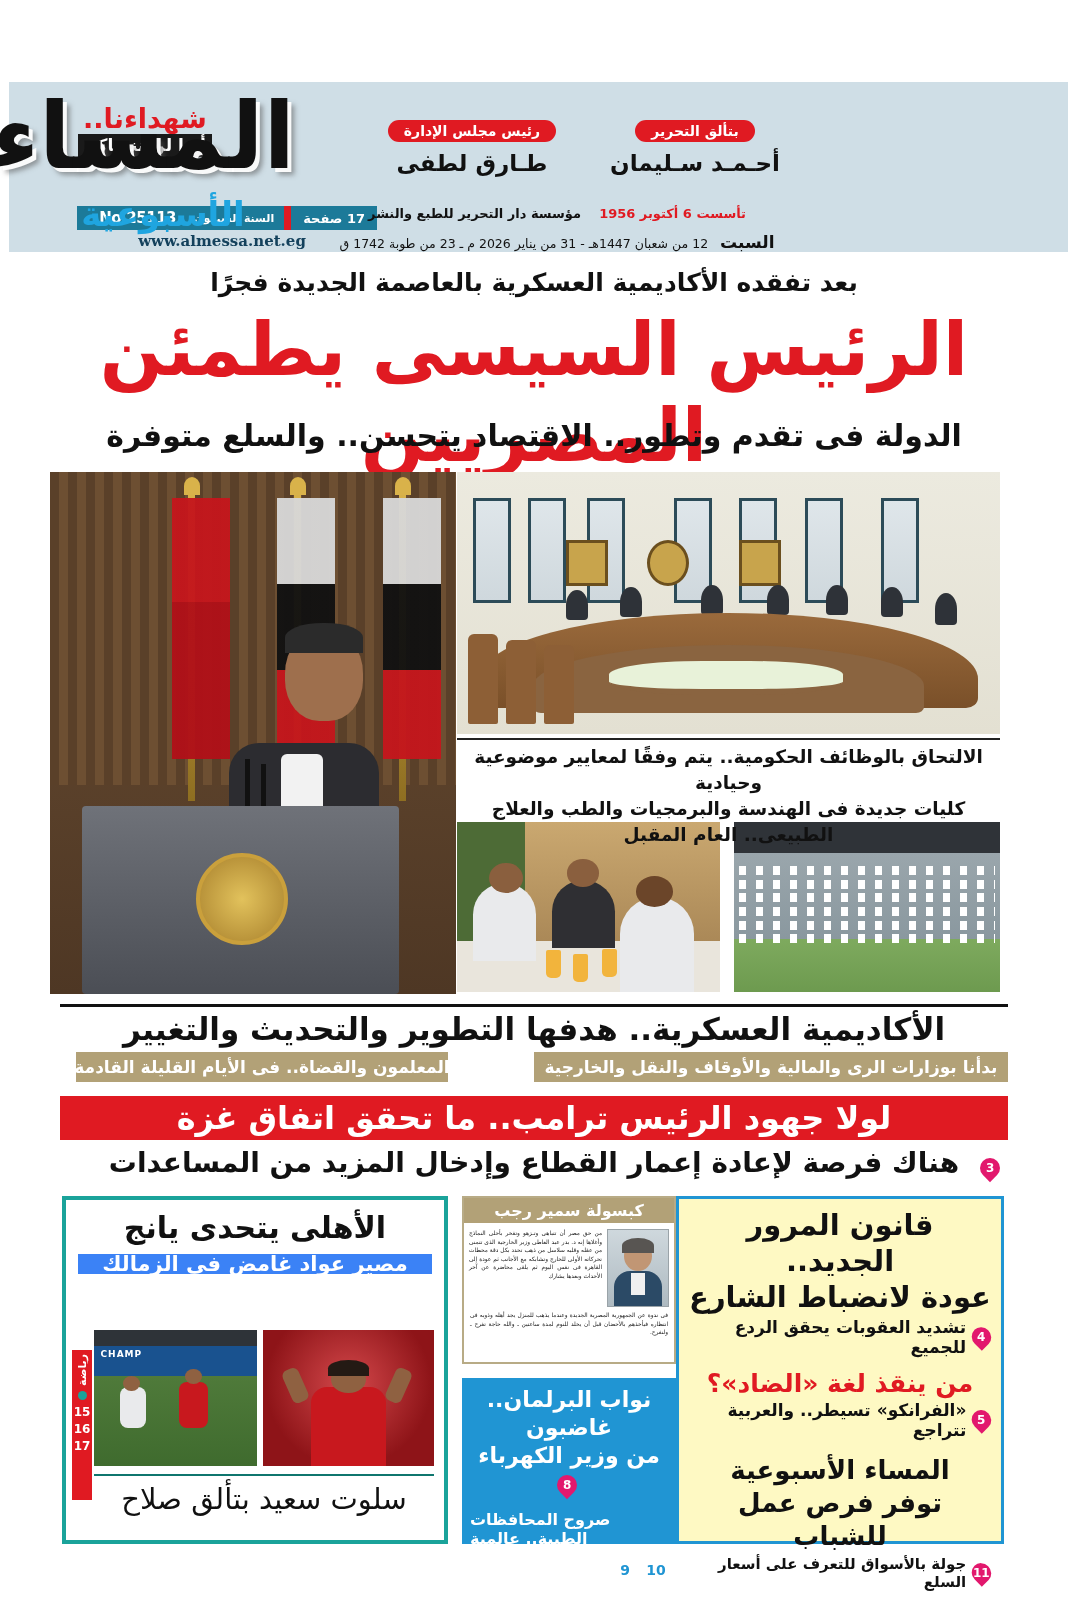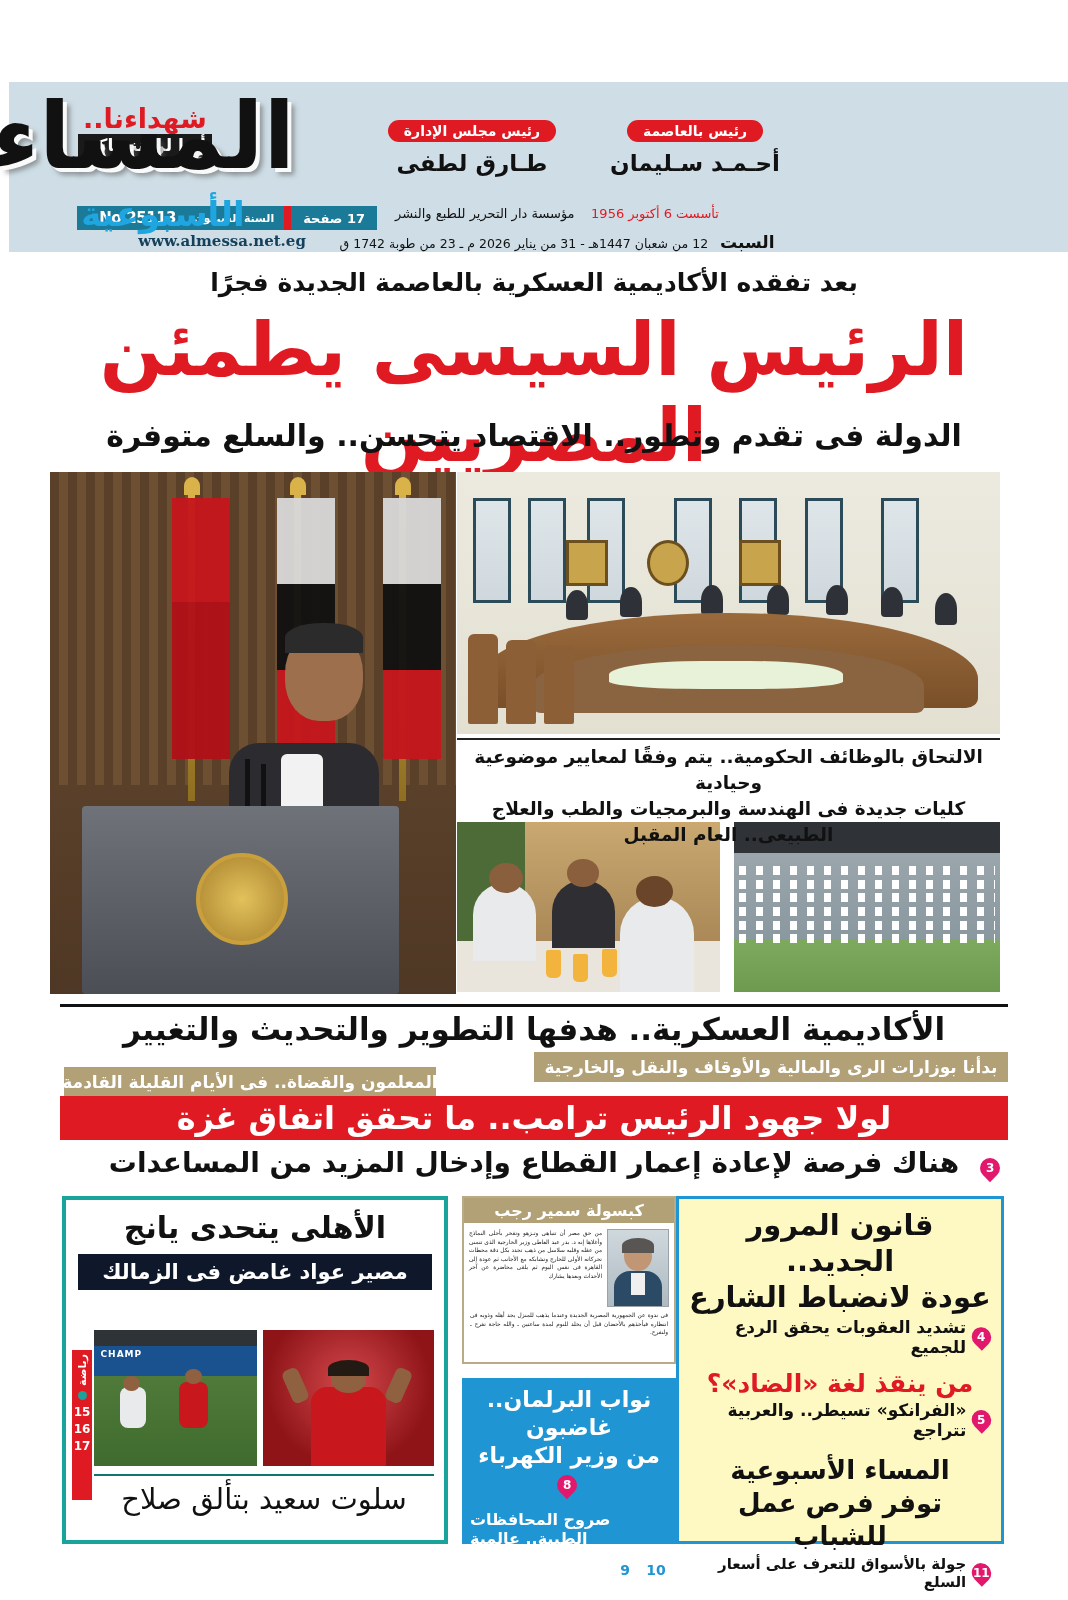--- a/index.html
+++ b/index.html
@@ -53,21 +53,21 @@
   .info-year { padding: 0 10px; font-size: 11px; white-space: nowrap; }
   .info-no { padding: 0 8px; font-size: 15px; white-space: nowrap; letter-spacing:-0.5px;}
   .site-url {
     position: absolute; right: 740px; top: 150px; width: 230px; text-align: center;
     color: #14415c; font-weight: bold; font-size: 15px;
     font-family: "DejaVu Serif", "Liberation Serif", serif;
   }
 
   .found-line {
     position: absolute; right: 305px; top: 124px; width: 430px;
-    text-align: center; font-size: 13px; font-weight: normal; color: #111;
+    text-align: center; font-size: 13px; font-weight: bold; color: #111;
     white-space: nowrap;
   }
   .found-line .red { color: #e01a22; }
   .date-line {
     position: absolute; right: 300px; top: 150px; width: 440px;
     text-align: center; font-size: 12.5px; color: #111; white-space: nowrap;
   }
   .date-line .day { font-size: 17px; font-weight: bold; }
 
   .logo-wrap {
@@ -170,21 +170,21 @@
     position: absolute; right: 60px; top: 1004px; width: 948px;
     text-align: center; font-size: 31px; font-weight: bold; color: #111;
     border-top: 3px solid #111; padding-top: 4px;
   }
   .tan-bar {
     position: absolute; top: 1052px; height: 30px; background: #b2a177;
     color: #fff; font-weight: bold; font-size: 17px;
     display: flex; align-items: center; justify-content: center; white-space: nowrap;
   }
   .tan-right { right: 60px; width: 474px; }
-  .tan-left  { left: 64px;  width: 372px; margin-top: 15px; }
+  .tan-left  { left: 76px;  width: 372px; }
 
   .red-banner {
     position: absolute; right: 60px; top: 1096px; width: 948px; height: 44px;
     background: #e01a22; color: #fff; font-weight: bold; font-size: 32px;
     display: flex; align-items: center; justify-content: center;
   }
   .gaza-sub {
     position: absolute; right: 60px; top: 1146px; width: 948px;
     text-align: center; font-size: 28px; font-weight: bold; color: #111;
   }
@@ -201,21 +201,21 @@
   
   .sports-box {
     position: absolute; left: 62px; top: 1196px; width: 386px; height: 348px;
     border: 4px solid #1aa39a; background: #fff;
   }
   .sports-title {
     text-align: center; font-size: 30px; font-weight: bold; color: #111;
     margin-top: 10px; line-height: 36px;
   }
   .sports-sub {
-    margin: 8px 12px 0 12px; height: 36px; background: #0f172a; color: #fff;
+    margin: 8px 12px 0 12px; height: 20px; background: #3b82f6; color: #fff;
     font-weight: bold; font-size: 21px; display: flex; align-items: center;
     justify-content: center; white-space: nowrap;
   }
   .sports-photos {
     position: absolute; left: 28px; right: 10px; top: 130px; height: 136px;
     display: flex; gap: 6px;
   }
   .sp-pic { flex: 1; overflow: hidden; position: relative; background: #7a1013; }
   .sp-pic.a { flex: 1.05; }
   .salah-bg { position:absolute; inset:0; background:radial-gradient(circle at 50% 40%, #d4484b, #8e1418 70%); }
@@ -316,21 +316,21 @@
 <div class="page">
 
   <div class="masthead">
 
     <div class="martyrs-logo">
       <div class="martyrs-line1">شهداءنا..</div>
       <div class="martyrs-line2">أبدا لن ننساكم</div>
     </div>
 
     <div class="ed-block ed-chief">
-      <div class="ed-pill">رئيس بالعاصمة</div>
+      <div class="ed-pill">بتألق التحرير</div>
       <div class="ed-name">أحـمـد سـليمان</div>
     </div>
 
     <div class="ed-block ed-board">
       <div class="ed-pill">رئيس مجلس الإدارة</div>
       <div class="ed-name">طـارق لطفى</div>
     </div>
 
     <div class="info-bar">
       <div class="info-pages">17 صفحة</div>

